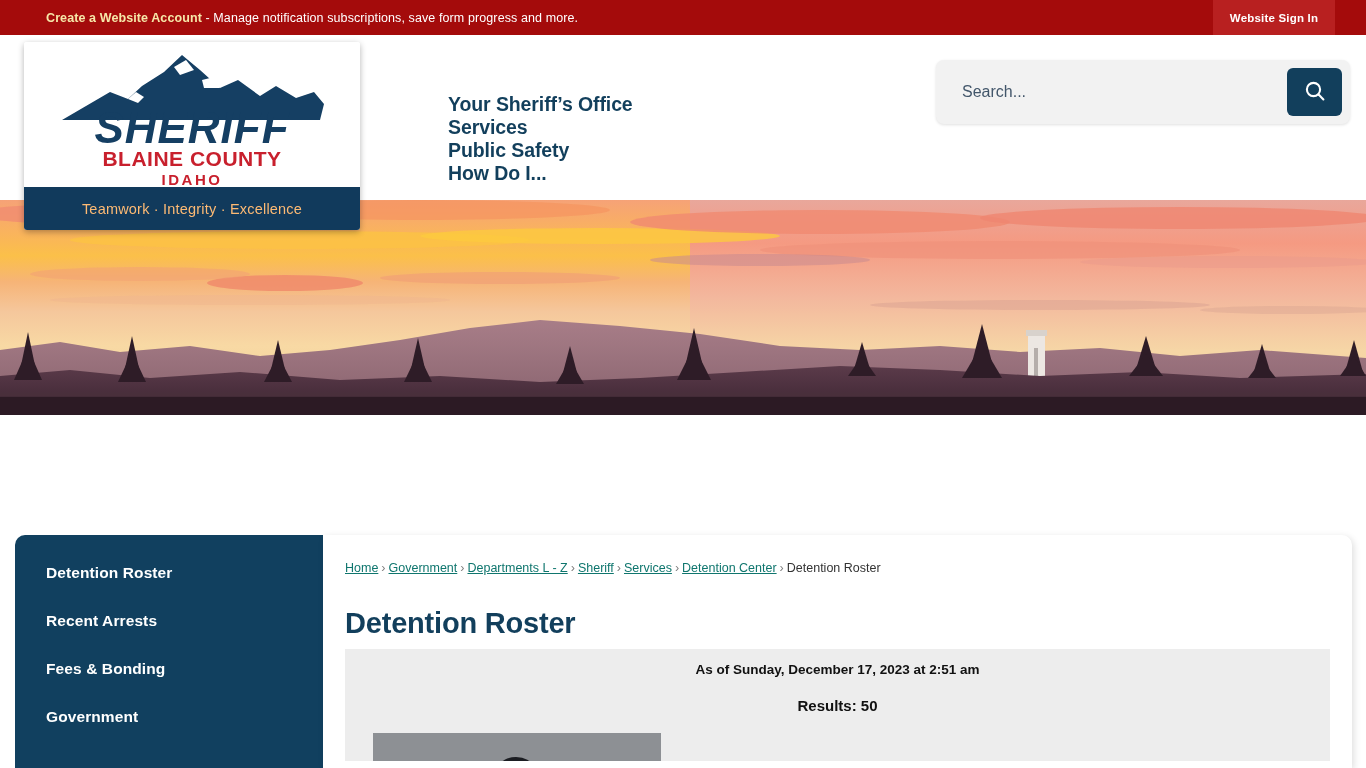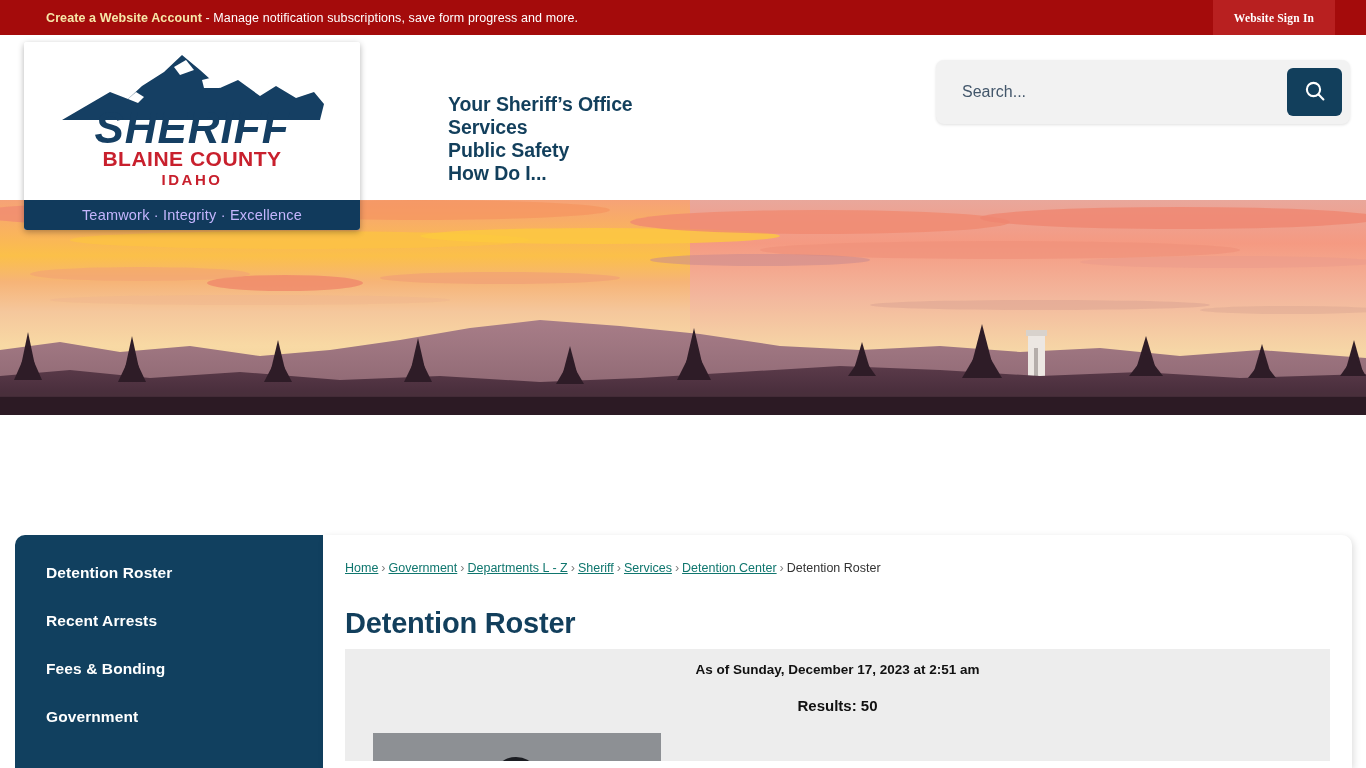--- a/index.html
+++ b/index.html
@@ -42,21 +42,20 @@
     height: 35px;
     background: #b82020;
     color: #ffffff;
     font-size: 11.5px;
     font-weight: bold;
     display: flex;
     align-items: center;
     justify-content: center;
     cursor: pointer;
     letter-spacing: .2px;
-    font-family: Liberation Serif, serif;
   }
 
   
   .header-zone {
     position: absolute;
     top: 35px; left: 0;
     width: 1366px;
     height: 165px;
     background: #ffffff;
   }
@@ -79,23 +78,23 @@
     position: absolute;
     top: 0; left: 0;
     width: 336px;
     height: 155px;
     background: #ffffff;
   }
   .logo-tagline {
     position: absolute;
     bottom: 0; left: 0;
     width: 336px;
-    height: 30px;
+    height: 43px;
     background: #113a5c;
-    color: #c4b5fd;
+    color: #fdba74;
     font-size: 14.5px;
     display: flex;
     align-items: center;
     justify-content: center;
     letter-spacing: .2px;
   }
 
   
   .search-wrap {
     position: absolute;

